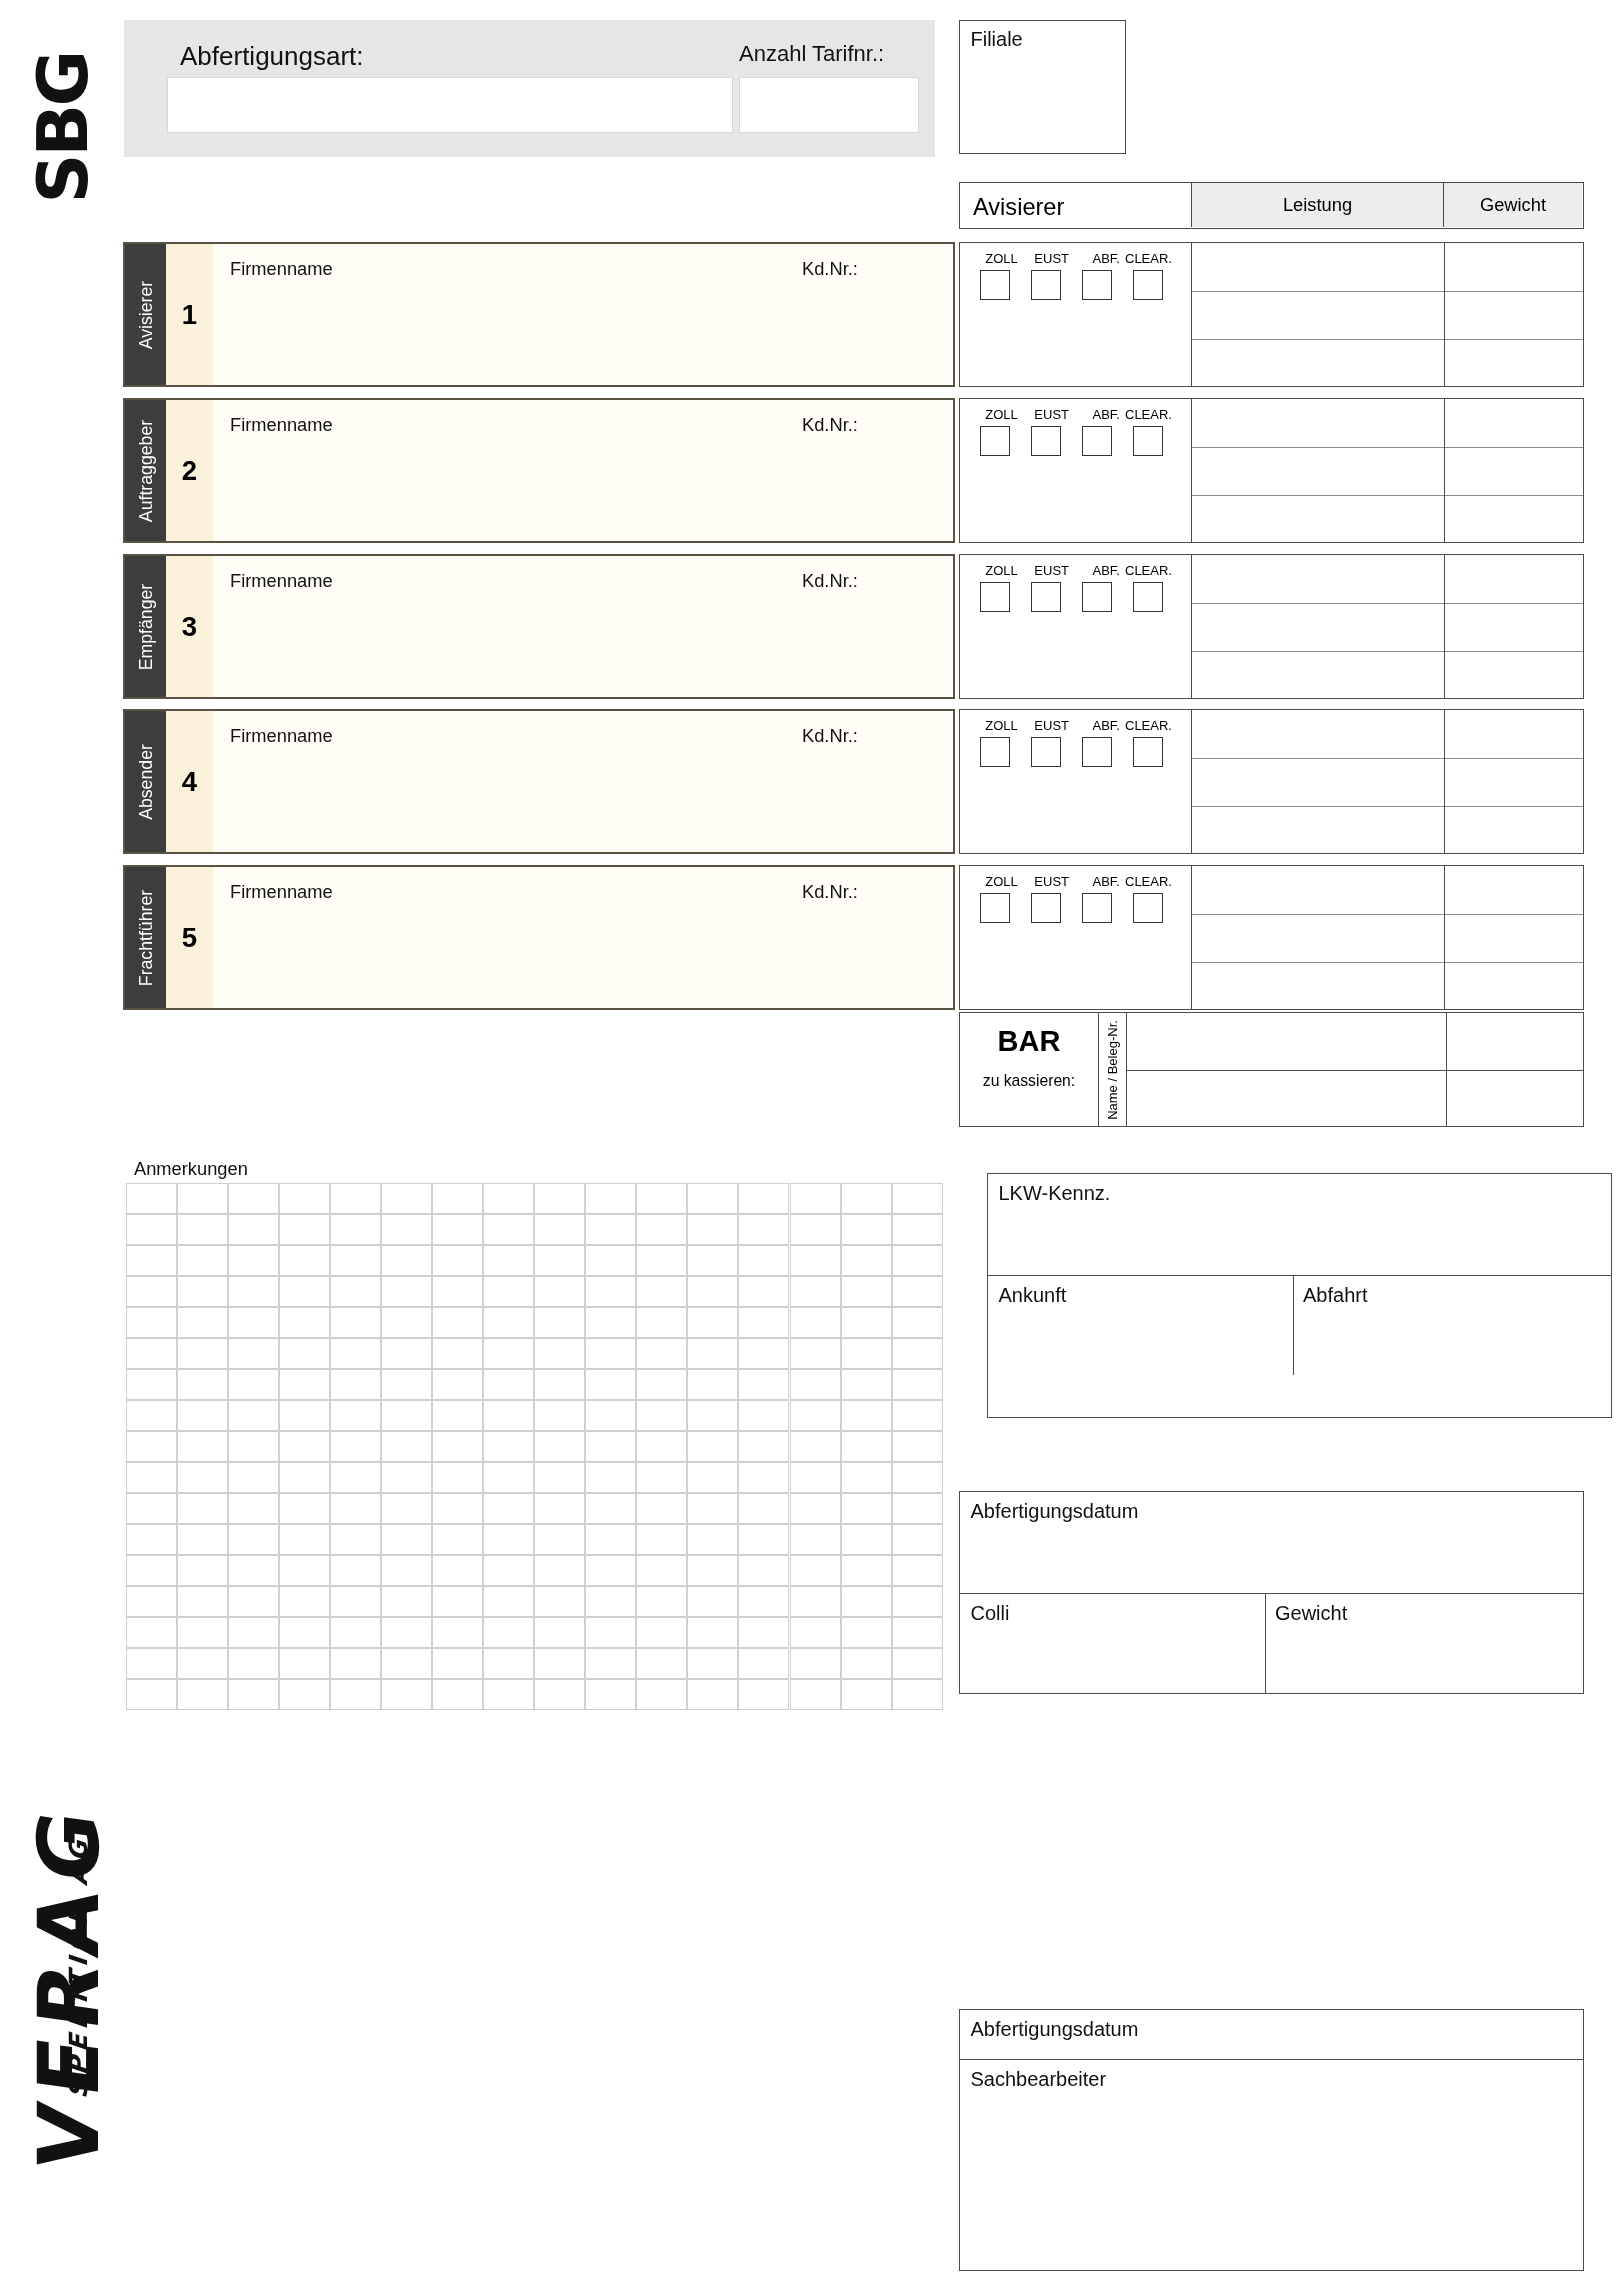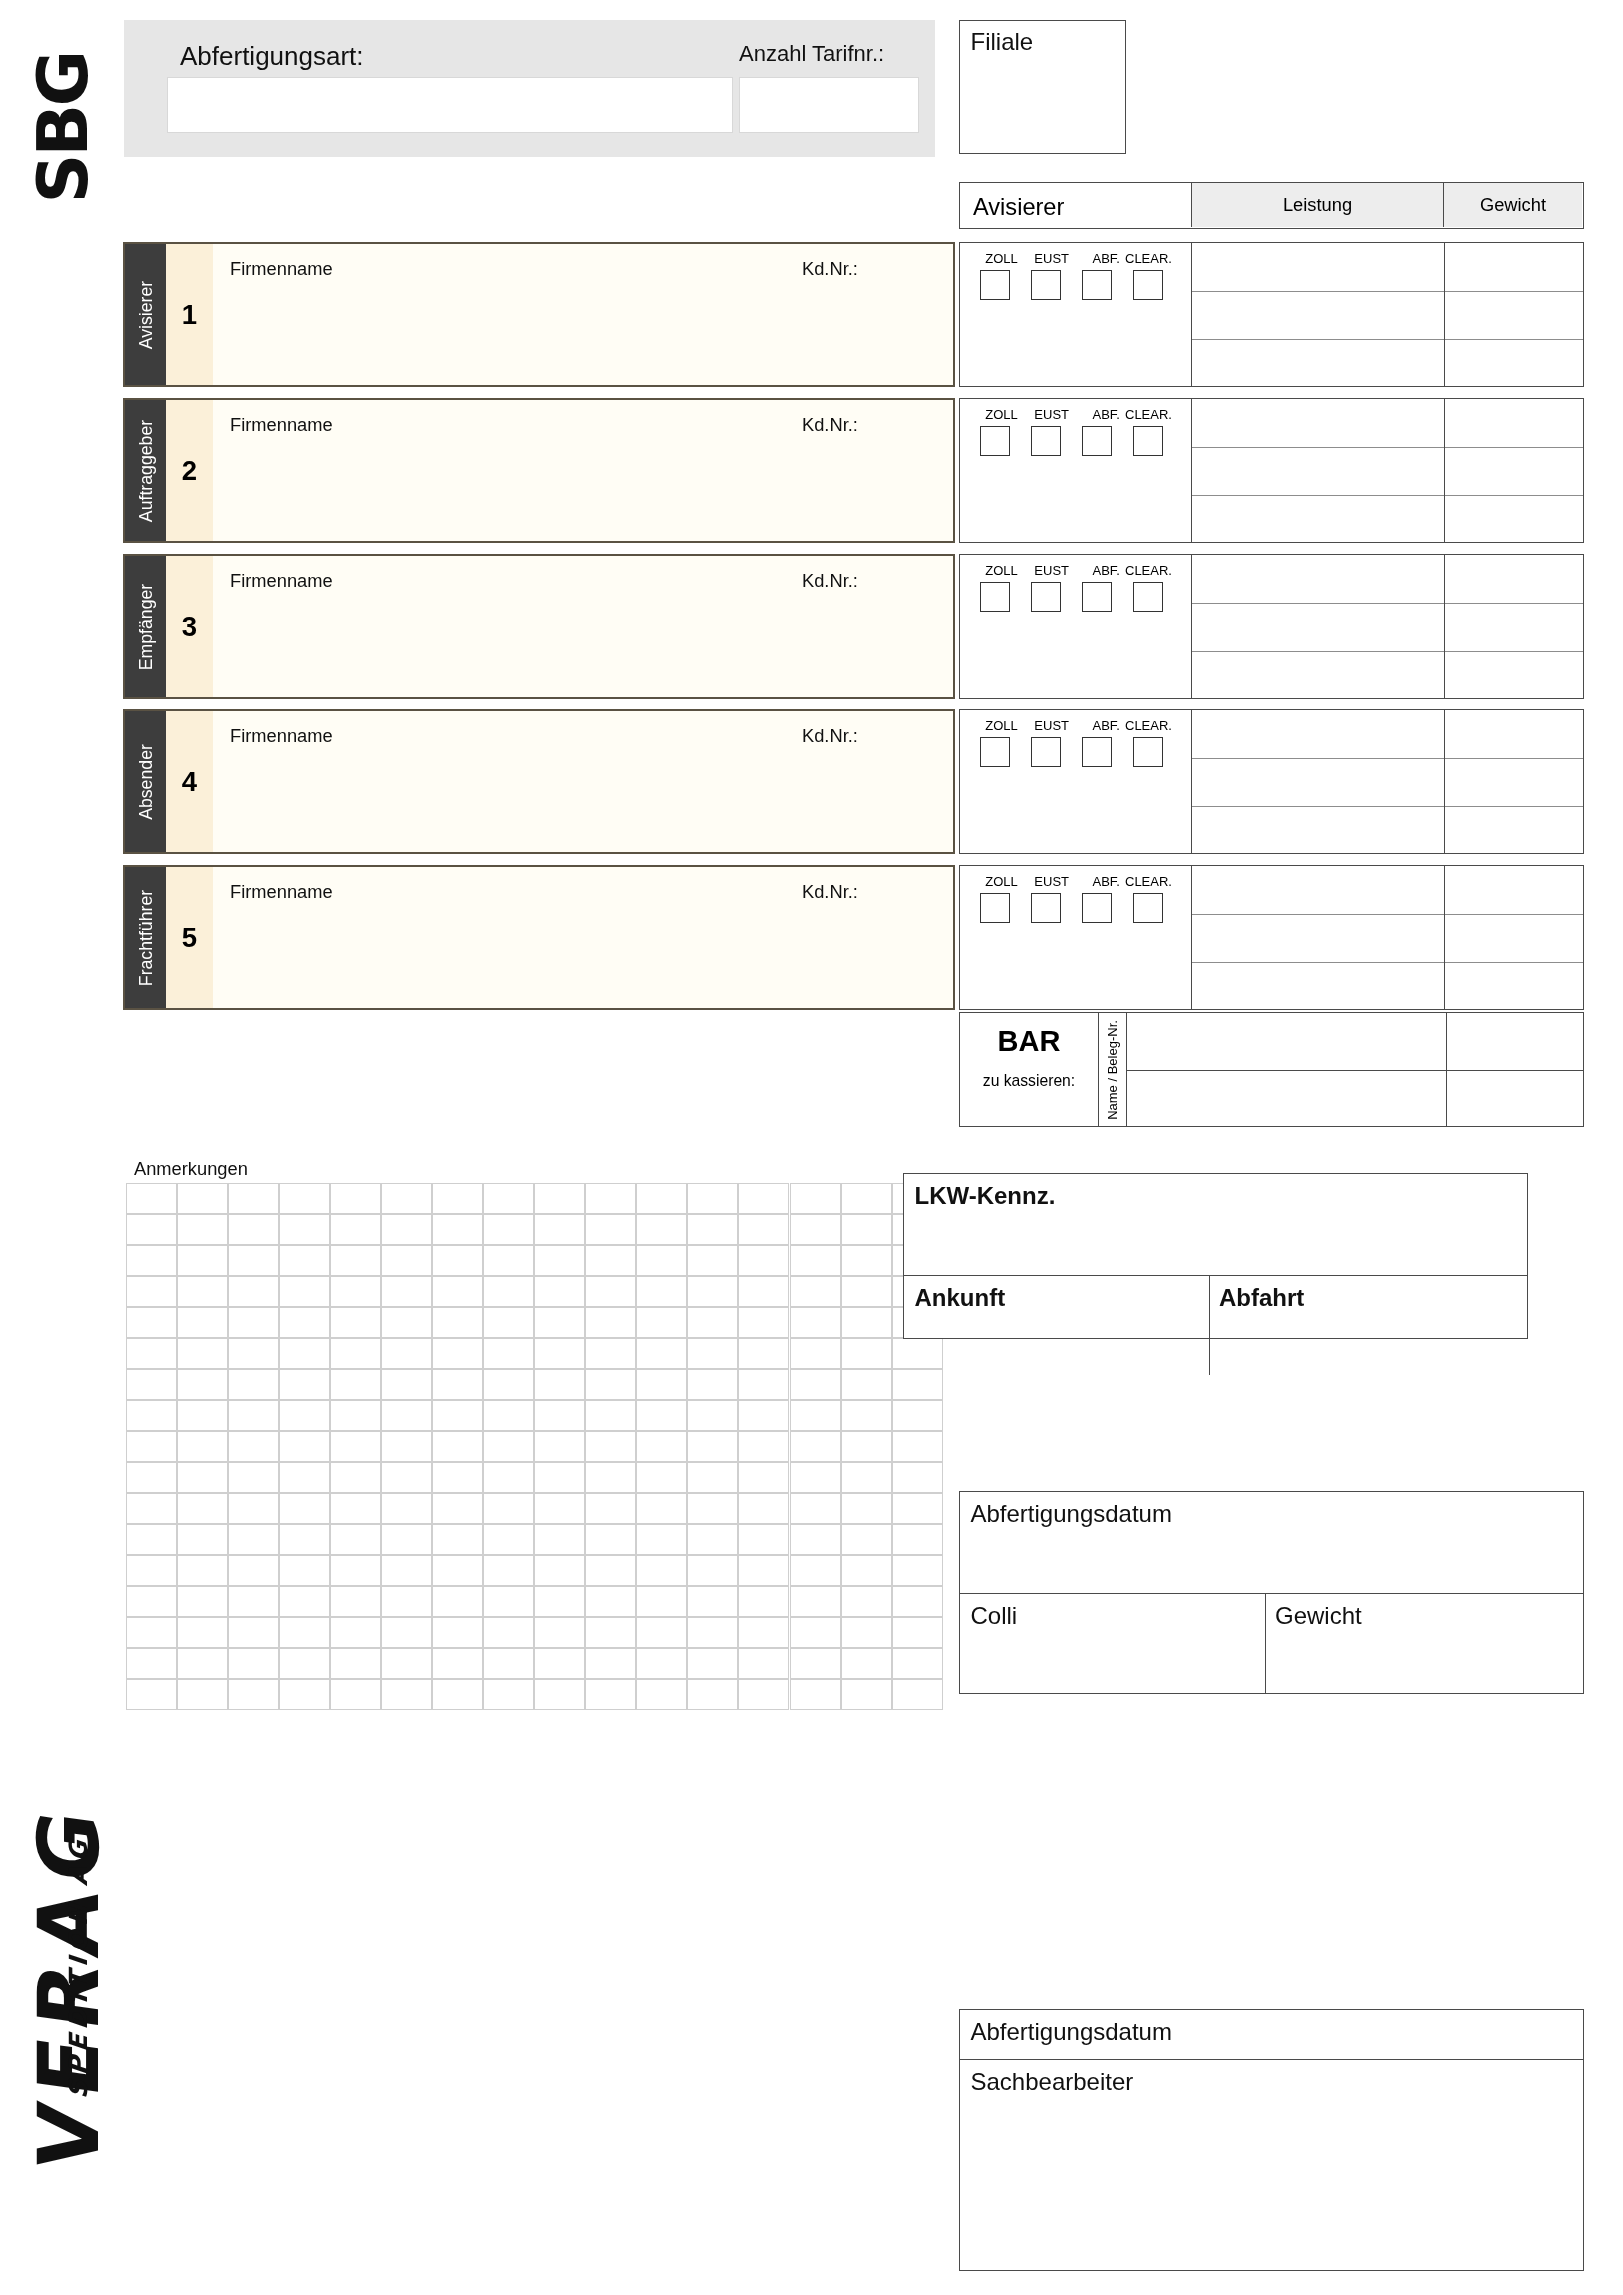--- a/index.html
+++ b/index.html
@@ -76,21 +76,21 @@
   }
 
   
   .box {
     position: absolute;
     border: 1.3px solid #4a4a4a;
     box-sizing: border-box;
     background: #fff;
   }
   .lbl {
-    font-size: 24px;
+    font-size: 20px;
     color: #111;
     white-space: nowrap;
   }
 
   
   #abf-art-band {
     position: absolute;
     left: 124px; top: 19.6px;
     width: 811px; height: 137px;
     background: #e6e6e6;
@@ -298,21 +298,21 @@
     left: 126px; top: 1183px;
     width: 817px; height: 527px;
   }
   .grid-cell {
     position: absolute;
     border: 0.7px solid #cfcfcf;
     box-sizing: border-box;
   }
 
   
-  #lkw-box { left: 903px; top: 1173px; width: 625px; height: 166px; font-weight: bold; }
+  #lkw-box { left: 987px; top: 1173px; width: 625px; height: 245px; }
   #lkw-label { position: absolute; left: 10.5px; top: 7.9px; }
   #lkw-divider { position: absolute; left: 0; top: 101px; width: 100%; height: 1.3px; background: #4a4a4a; }
   #lkw-vert { position: absolute; left: 305px; top: 101px; width: 1.3px; height: 100px; background: #4a4a4a; }
   #ankunft-label { position: absolute; left: 10.5px; top: 110px; }
   #abfahrt-label { position: absolute; left: 315px; top: 110px; }
 
   #ware-box { left: 959px; top: 1491px; width: 625px; height: 203px; }
   #ware-label { position: absolute; left: 10.5px; top: 7.9px; }
   #ware-divider { position: absolute; left: 0; top: 101px; width: 100%; height: 1.3px; background: #4a4a4a; }
   #ware-vert { position: absolute; left: 305px; top: 101px; width: 1.3px; height: 100px; background: #4a4a4a; }

